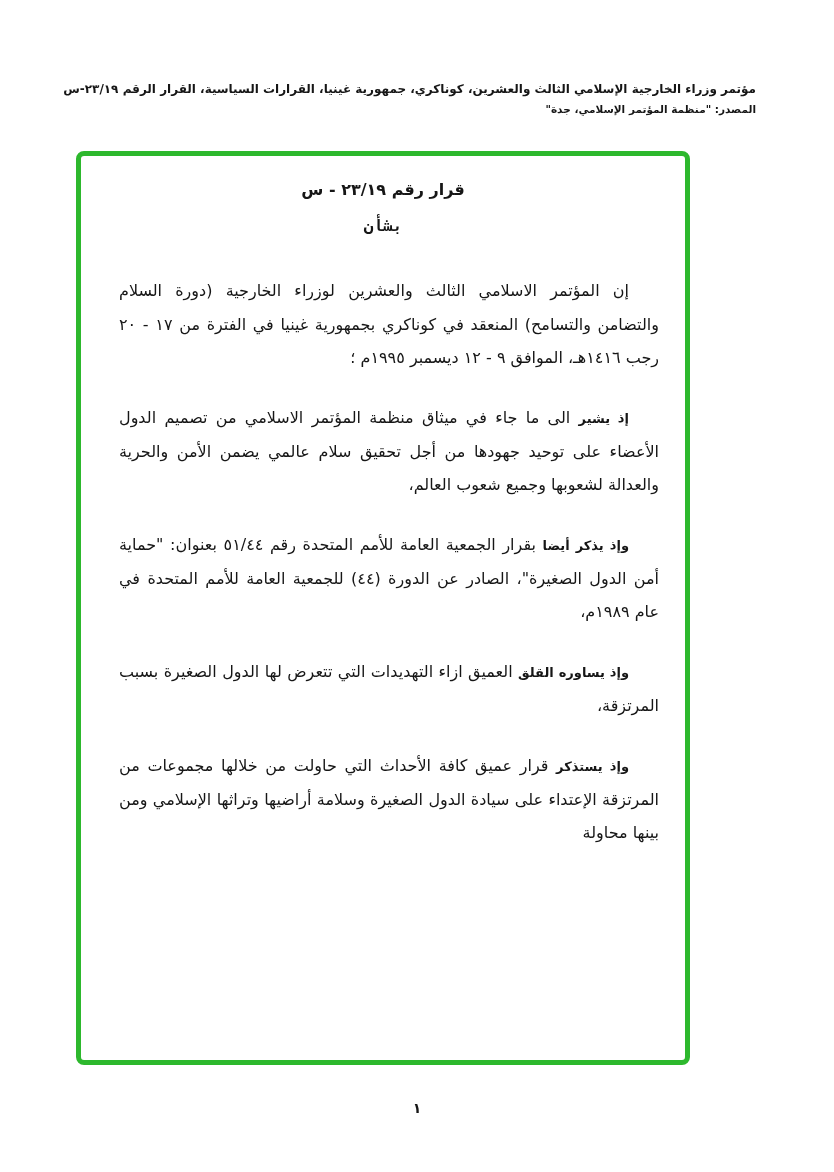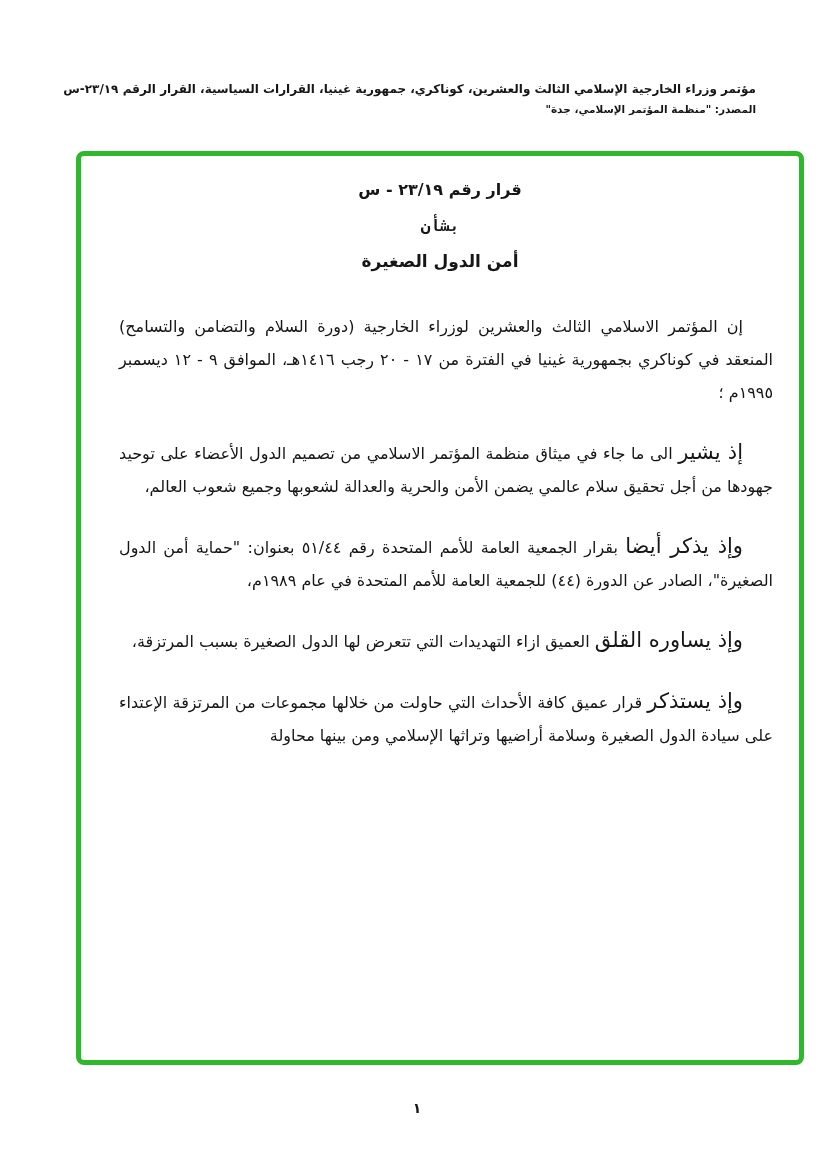--- a/index.html
+++ b/index.html
@@ -35,21 +35,21 @@
   }
   .doc-header .line2 {
     font-size: 10.5px;
     font-weight: 700;
     margin-top: 7px;
   }
   .content-frame {
     position: absolute;
     top: 151px;
     left: 76px;
-    width: 728px;
+    width: 614px;
     height: 914px;
     box-sizing: border-box;
     border: 5px solid #2db82d;
     border-radius: 8px;
     padding: 24px 26px 10px 26px;
     direction: rtl;
     overflow: hidden;
     background: #ffffff;
   }
   .title-block {
@@ -72,22 +72,22 @@
   }
   .para {
     font-size: 16px;
     line-height: 33px;
     text-align: justify;
     direction: rtl;
     margin: 0 0 27px 12px;
     text-indent: 30px;
   }
   .para .lead {
-    font-weight: 400;
-    font-size: 21px;
+    font-weight: 700;
+    font-size: 13px;
   }
   .page-number {
     position: absolute;
     bottom: 56px;
     left: 0;
     right: 0;
     text-align: center;
     font-size: 14px;
     font-weight: 700;
     direction: rtl;
@@ -101,21 +101,20 @@
   <div class="doc-header">
     <div class="line1">مؤتمر وزراء الخارجية الإسلامي الثالث والعشرين، كوناكري، جمهورية غينيا، القرارات السياسية، القرار الرقم ٢٣/١٩-س</div>
     <div class="line2">المصدر:  "منظمة المؤتمر الإسلامي، جدة"</div>
   </div>
 
   <div class="content-frame">
 
     <div class="title-block">
       <div class="title-number">قرار رقم ٢٣/١٩ - س</div>
       <div class="title-concerning">بشأن</div>
-      <div class="title-subject">أمن الدول الصغيرة</div>
     </div>
 
     <p class="para"><span class="lead"></span><span>إن المؤتمر الاسلامي الثالث والعشرين لوزراء الخارجية (دورة السلام والتضامن والتسامح) المنعقد في كوناكري بجمهورية غينيا في الفترة من ١٧ - ٢٠ رجب ١٤١٦هـ، الموافق ٩ - ١٢ ديسمبر ١٩٩٥م ؛</span></p>
 
     <p class="para"><span class="lead">إذ يشير</span><span> الى ما جاء في ميثاق منظمة المؤتمر الاسلامي من تصميم الدول الأعضاء على توحيد جهودها من أجل تحقيق سلام عالمي يضمن الأمن والحرية والعدالة لشعوبها وجميع شعوب العالم،</span></p>
 
 
     <p class="para"><span class="lead">وإذ يذكر أيضا</span><span> بقرار الجمعية العامة للأمم المتحدة رقم ٥١/٤٤ بعنوان: "حماية أمن الدول الصغيرة"، الصادر عن الدورة (٤٤) للجمعية العامة للأمم المتحدة في عام ١٩٨٩م،</span></p>
 
 

